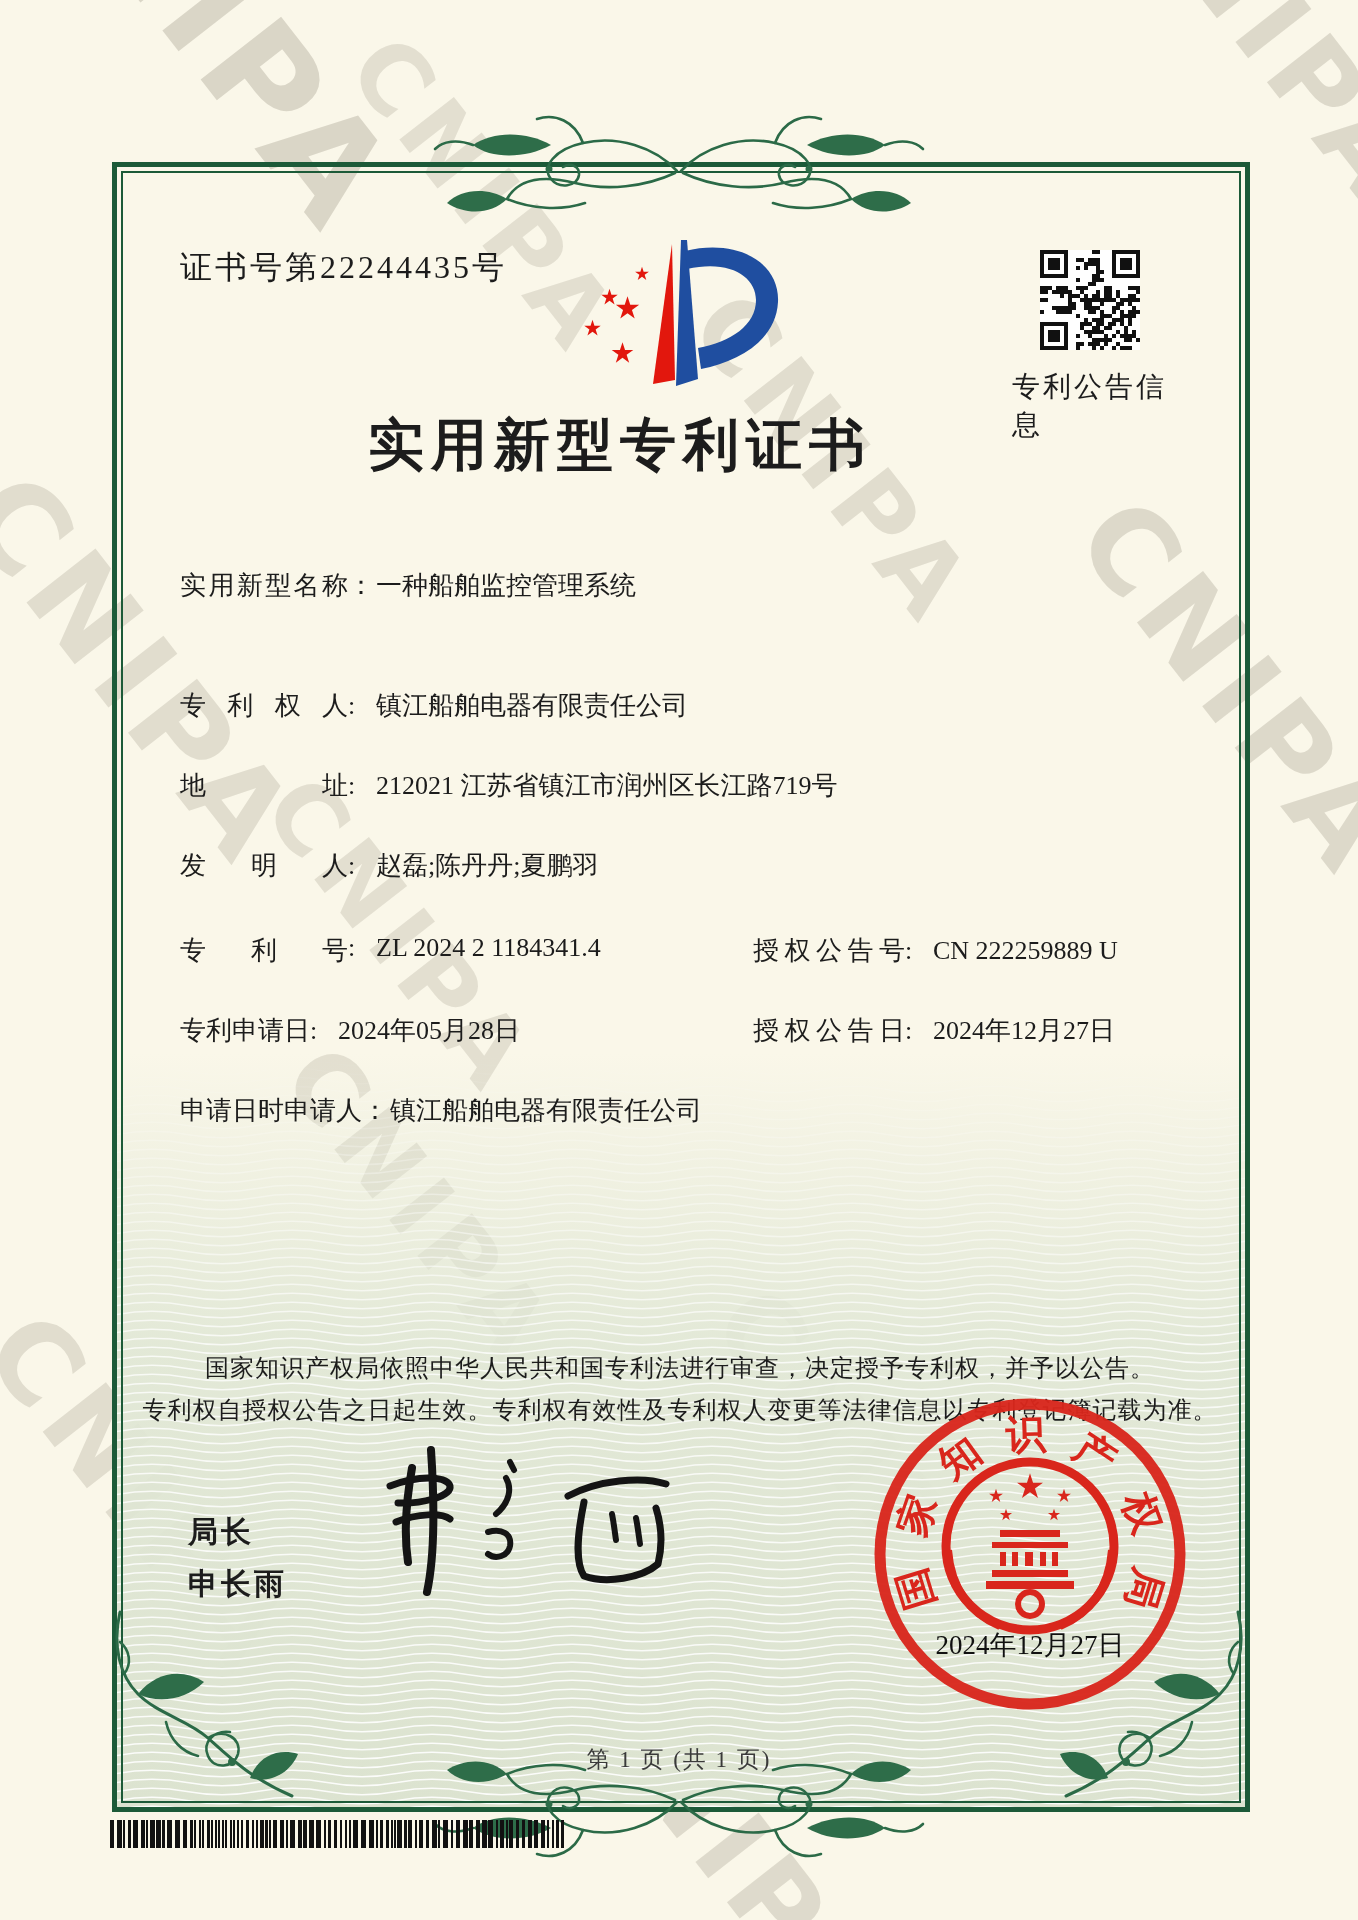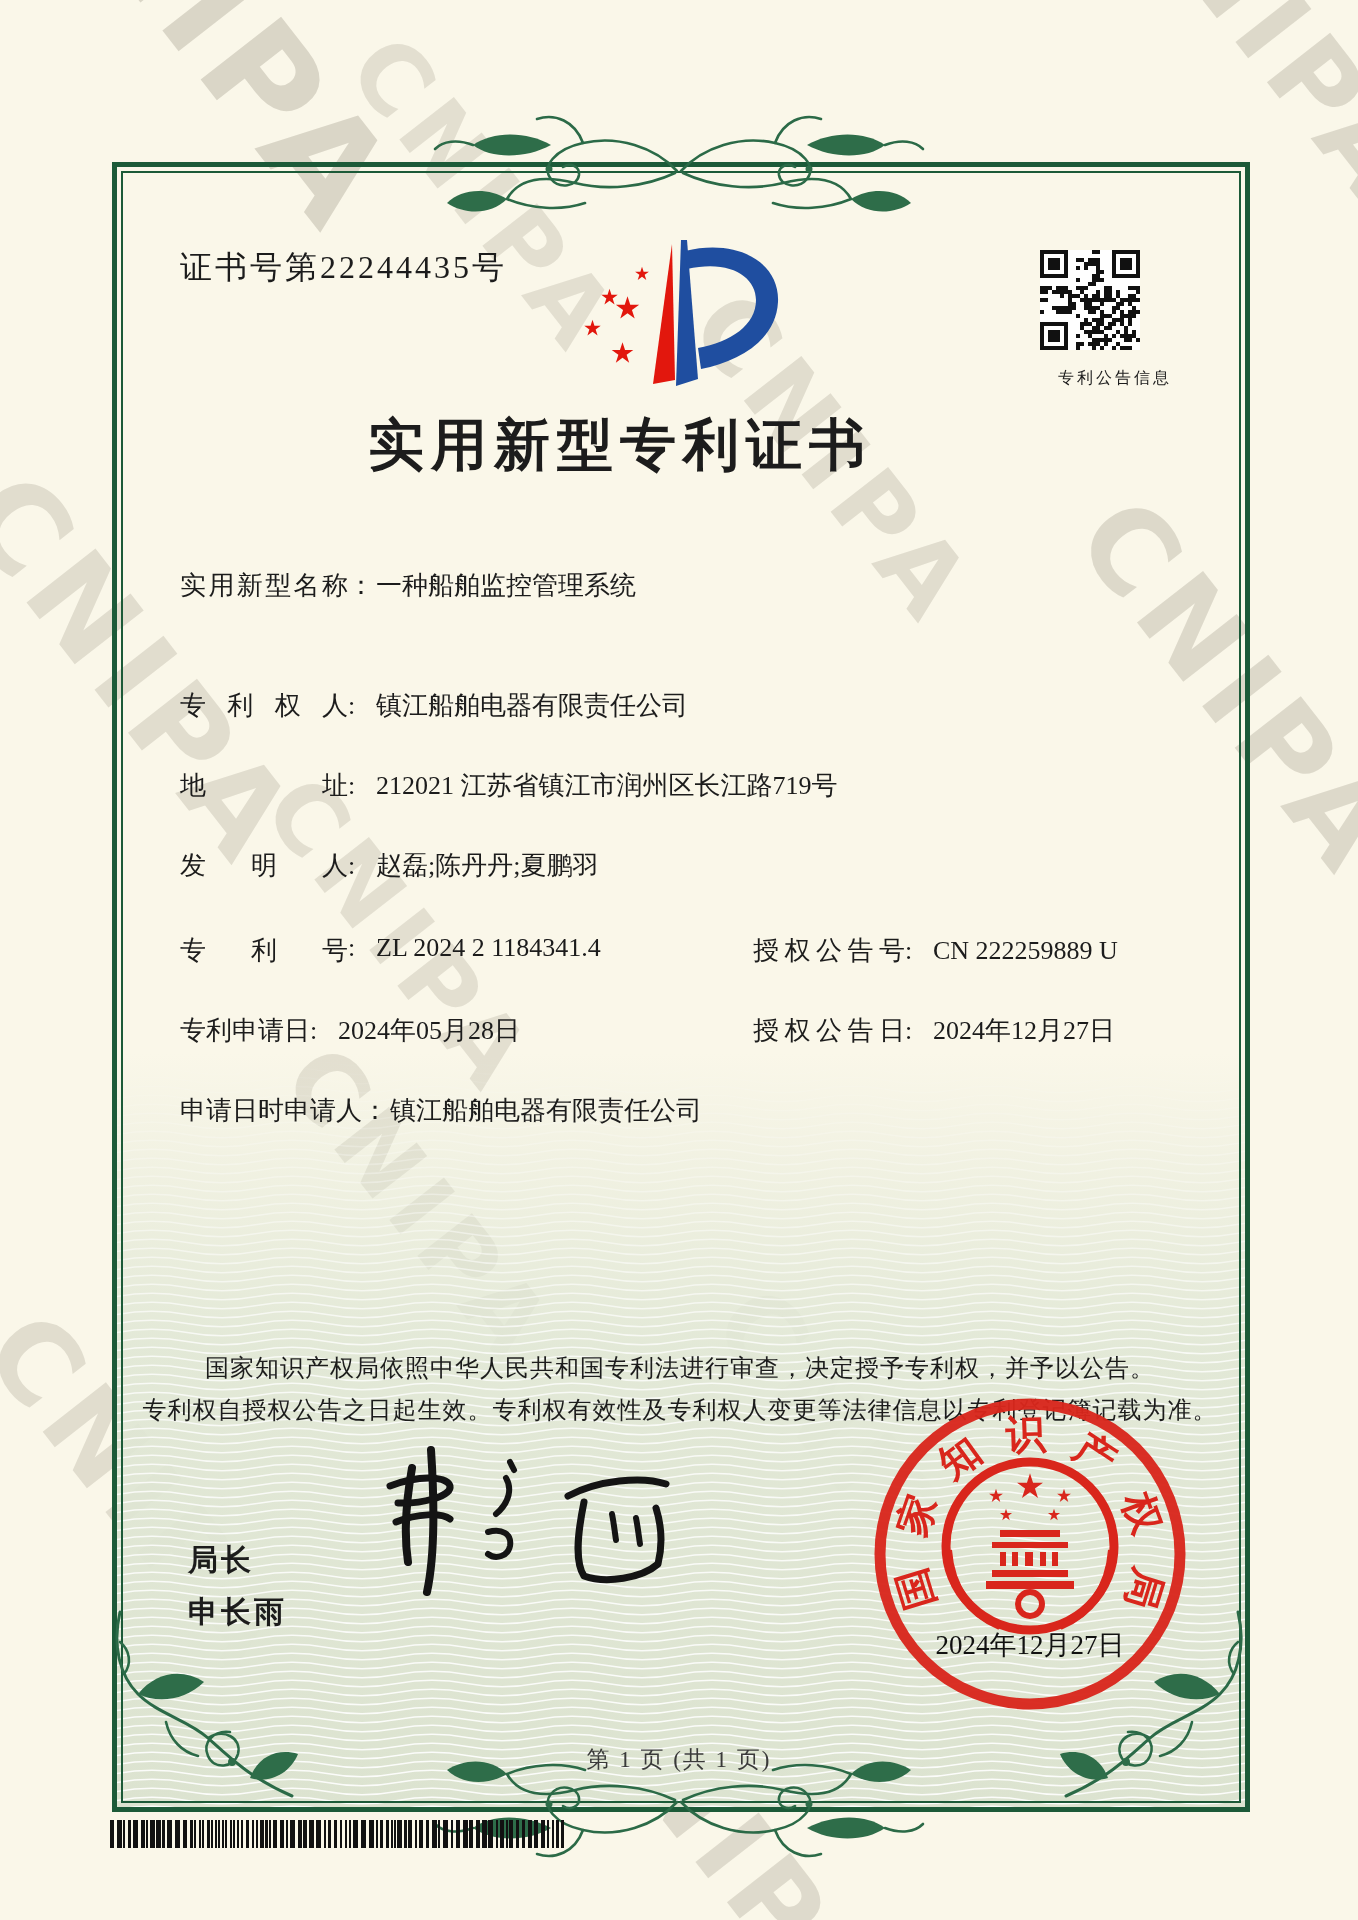--- a/index.html
+++ b/index.html
@@ -12,31 +12,31 @@
   .frame{position:absolute;left:112px;top:162px;width:1128px;height:1640px;
          border:5px solid #1c5a38;z-index:1;pointer-events:none;}
   .frame::after{content:"";position:absolute;inset:4px;border:2px solid #1c5a38;}
   .waves{position:absolute;left:117px;top:167px;z-index:0;}
   .orn{position:absolute;z-index:2;}
   .orn-s{fill:none;stroke:#2b6a47;stroke-width:2.6px;stroke-linecap:round;}
   .orn-f{fill:#2e6d49;stroke:none;}
   
   .abs{position:absolute;z-index:3;}
   .certno{left:180px;top:246px;font-size:32px;letter-spacing:3px;}
-  .qrcap{left:1012px;top:368px;width:160px;text-align:right;font-size:16px;letter-spacing:3px;}
+  .qrcap{left:1012px;top:368px;width:160px;text-align:left;font-size:28px;letter-spacing:3px;}
   .title{left:120px;top:408px;width:1000px;text-align:center;font-size:56px;font-weight:700;letter-spacing:7px;}
   .row{left:180px;width:1060px;font-size:26px;height:36px;}
   .lbl{display:inline-block;vertical-align:top;}
   .lbl.w{width:168px;text-align:justify;text-align-last:justify;}
   .colon{display:inline-block;width:16px;}
   .val{margin-left:12px;}
   .rcol{position:absolute;left:573px;top:0;}
   .rlbl{display:inline-block;width:152px;text-align:justify;text-align-last:justify;}
   .stmt{left:130px;width:1100px;text-align:center;font-size:24px;letter-spacing:1px;}
-  .director{font-family:"Liberation Sans", sans-serif;font-weight:700;font-size:30px;letter-spacing:3px;margin-top:28px;}
+  .director{font-family:"Liberation Sans", sans-serif;font-weight:700;font-size:30px;letter-spacing:3px;}
   .footer{left:0;top:1744px;width:1358px;text-align:center;font-size:23px;color:#3a3a3a;letter-spacing:2px;}
   .sealdate{font-family:"Liberation Serif", serif;}
 </style>
 </head>
 <body>
 
 <div class="page">
 
   <span class="wm" style="left:-55px;top:-75px;font-size:140px;opacity:.28;">CNIPA</span>
   <span class="wm" style="left:300px;top:140px;font-size:95px;opacity:.20;">CNIPA</span>

